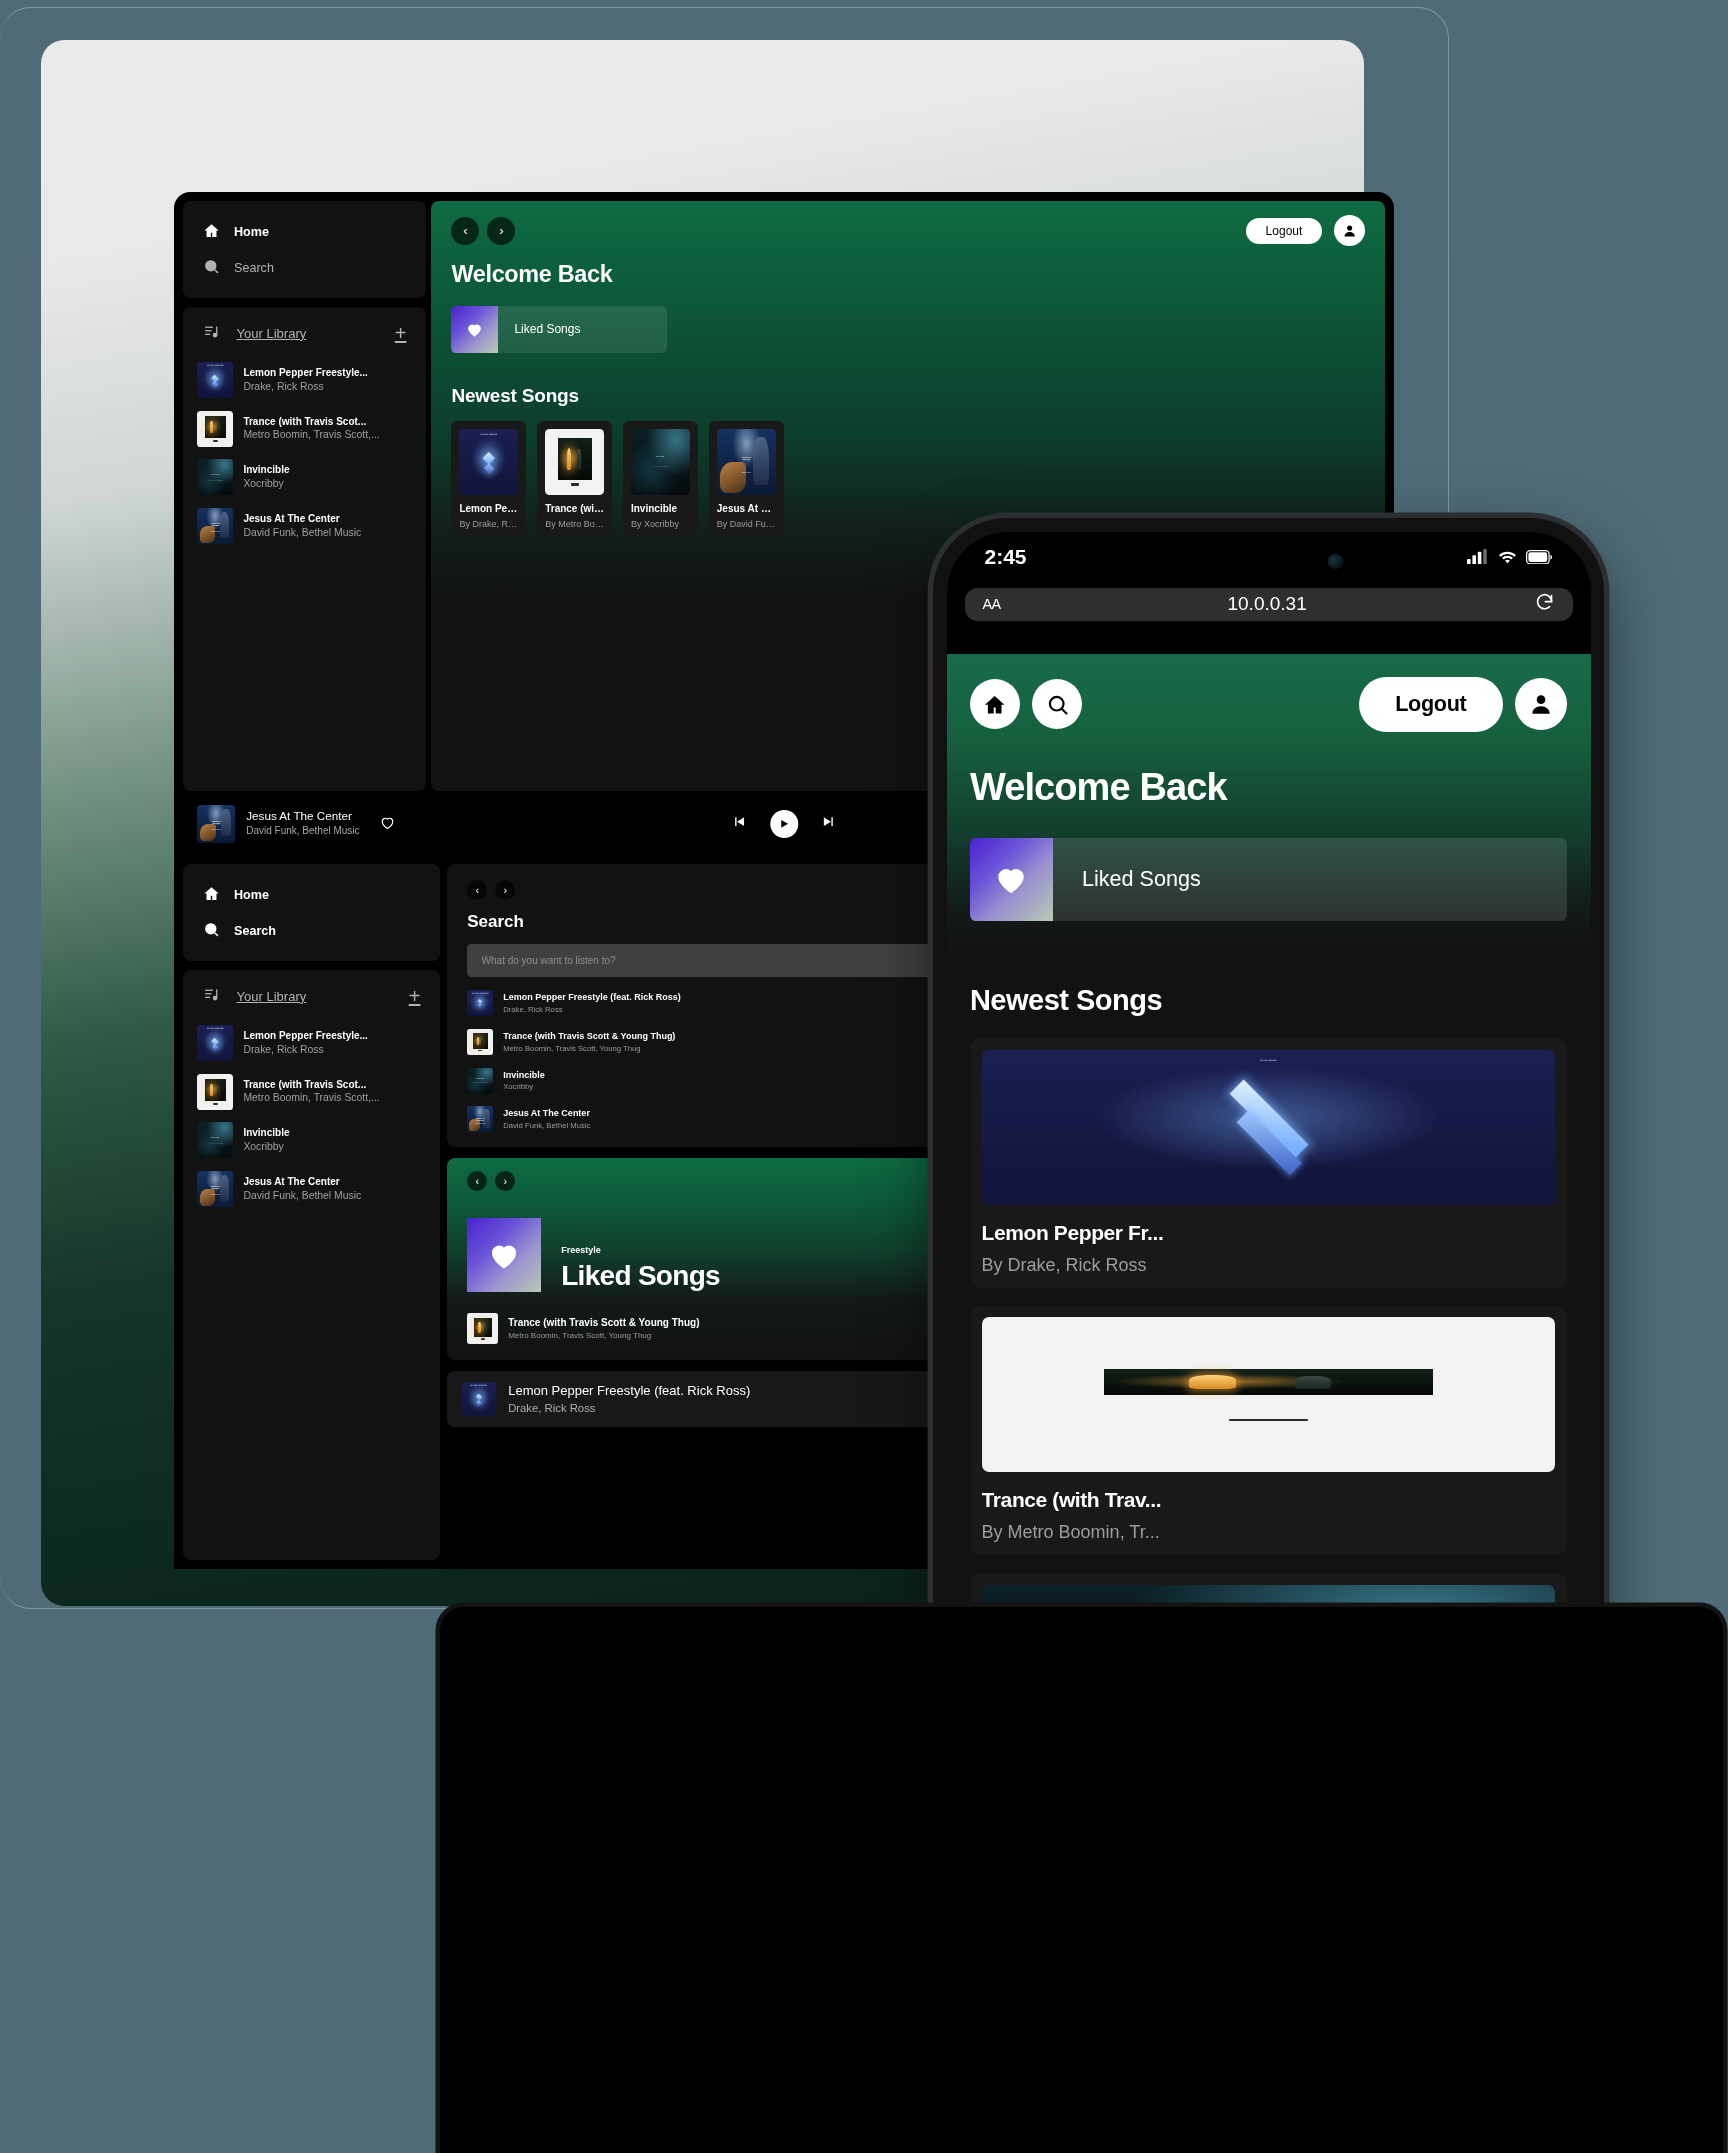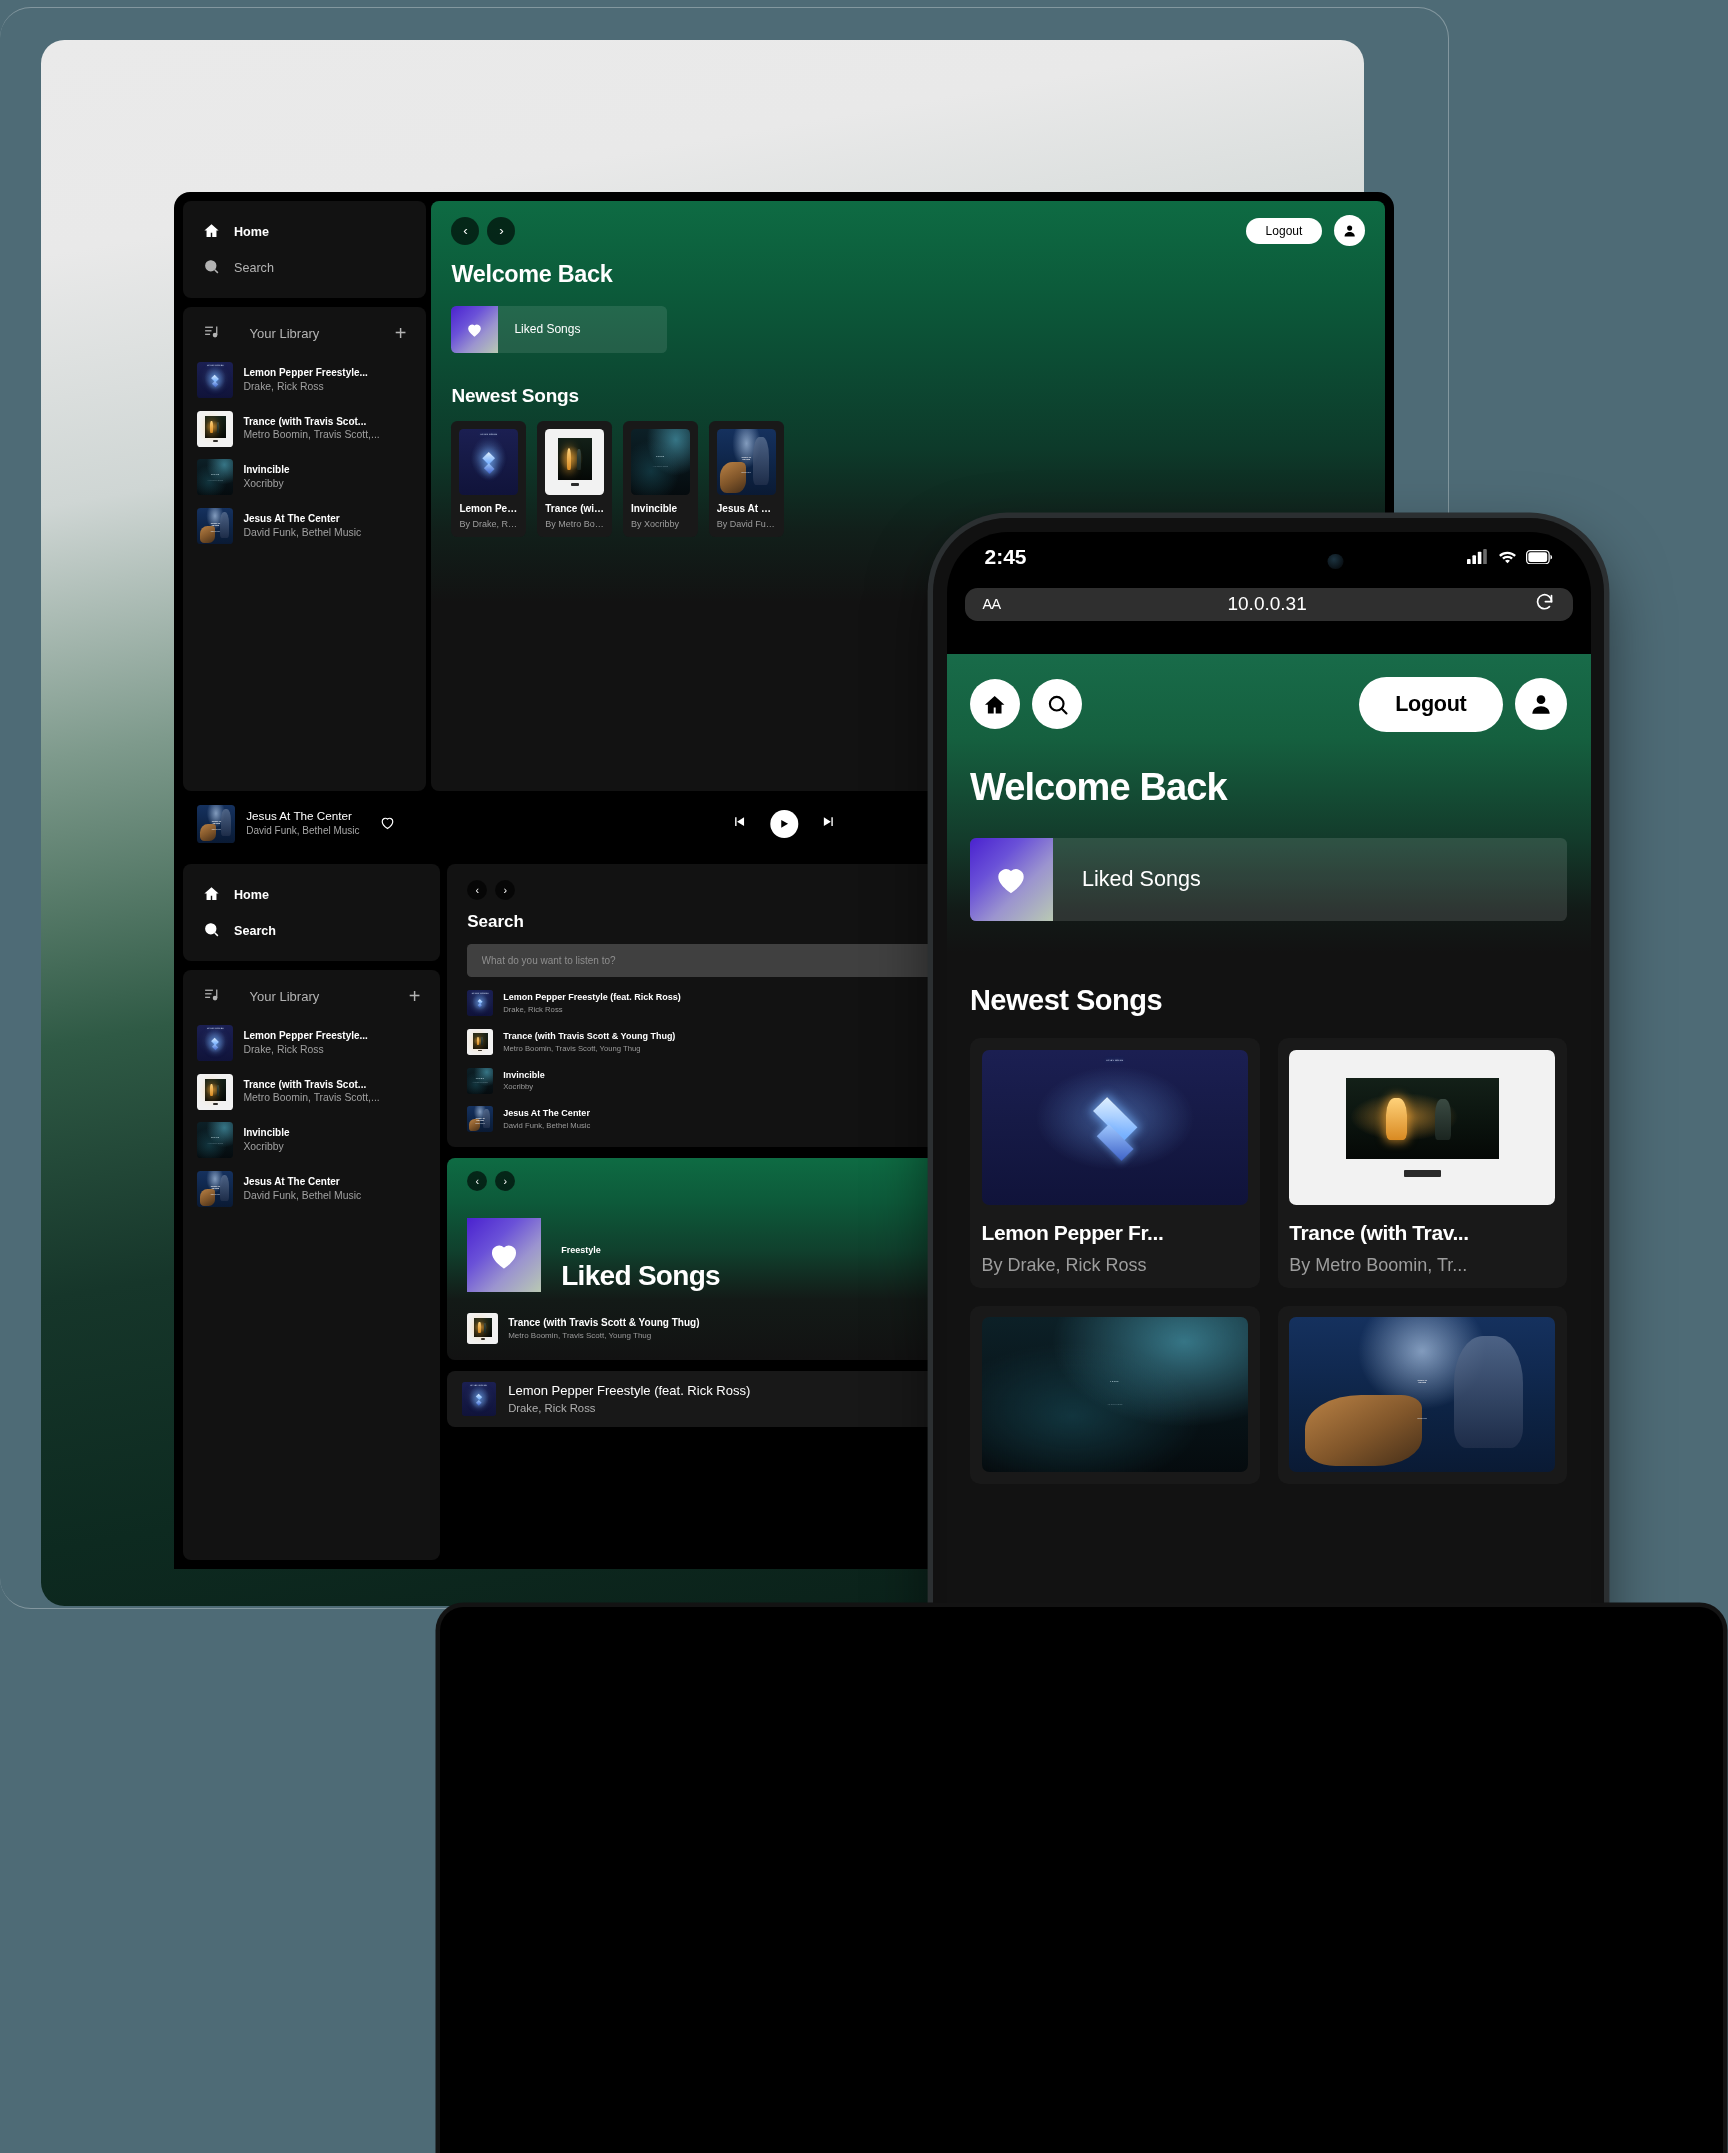--- a/index.html
+++ b/index.html
@@ -49,22 +49,22 @@
   }
   .sb-top { background: #121212; border-radius: 8px; padding: 12.6px 3.6px; }
   .sb-lib { background: #121212; border-radius: 8px; padding: 10.8px 3.6px; flex: 1; }
   .sb-row {
     display: flex; align-items: center; gap: 14.4px;
     padding: 8px 16px; color: #b3b3b3; font-size: 12.6px; cursor: pointer;
   }
   .sb-row.active { color: #fff; font-weight: 700; }
   .sb-row svg { flex-shrink: 0; }
   .lib-head {
-    display: flex; align-items: center; gap: 30px;
-    padding: 5.4px 16px 12.6px; color: #b3b3b3; font-size: 13px;
+    display: flex; align-items: center; gap: 17px;
+    padding: 5.4px 16px 12.6px; color: #b3b3b3; font-size: 13px; text-decoration: underline;
   }
   .lib-head .plus { margin-left: auto; font-size: 20px; line-height: 1; }
   .lib-item {
     display: flex; align-items: center; gap: 10px;
     padding: 6.3px 10.8px; border-radius: 5.4px; cursor: pointer;
   }
   .lib-art { width: 36px; height: 36px; border-radius: 3.6px; flex-shrink: 0; overflow: hidden; }
   .lib-txt { min-width: 0; }
   .lib-t {
     color: #fff; font-size: 10px; white-space: nowrap;
@@ -246,21 +246,21 @@
     margin-top: 29px; height: 83px; background: rgba(255,255,255,.12);
     border-radius: 6.3px; display: flex; align-items: center; overflow: hidden; cursor: pointer;
   }
   .p-liked-sq {
     width: 83px; height: 83px; flex-shrink: 0;
     background: linear-gradient(135deg,#4a22cf 0%,#6a51d8 32%,#9b94cf 62%,#b9c9b3 100%);
     display: flex; align-items: center; justify-content: center;
   }
   .p-liked-lbl { color: #fff; font-size: 21.6px; padding-left: 29px; }
   .p-newest { color: #fff; font-size: 29px; font-weight: 700; padding: 31px 23.4px 0; letter-spacing: -0.5px; }
-  .p-grid { display: grid; grid-template-columns: 1fr 1fr; gap: 18px; padding: 21.6px 23.4px 0; }
+  .p-grid { display: grid; grid-template-columns: 1fr; gap: 18px; padding: 21.6px 23.4px 0; }
   .p-card { background: #191919; border-radius: 10px; padding: 11.7px; }
   .p-card-art { width: 100%; height: 155px; border-radius: 7.2px; overflow: hidden; }
   .p-card-t {
     color: #fff; font-size: 21px; font-weight: 700; margin-top: 16px;
     white-space: nowrap; overflow: hidden; text-overflow: ellipsis; letter-spacing: -0.4px;
   }
   .p-card-a {
     color: #9d9d9d; font-size: 18px; margin-top: 10px;
     white-space: nowrap; overflow: hidden; text-overflow: ellipsis;
   }

